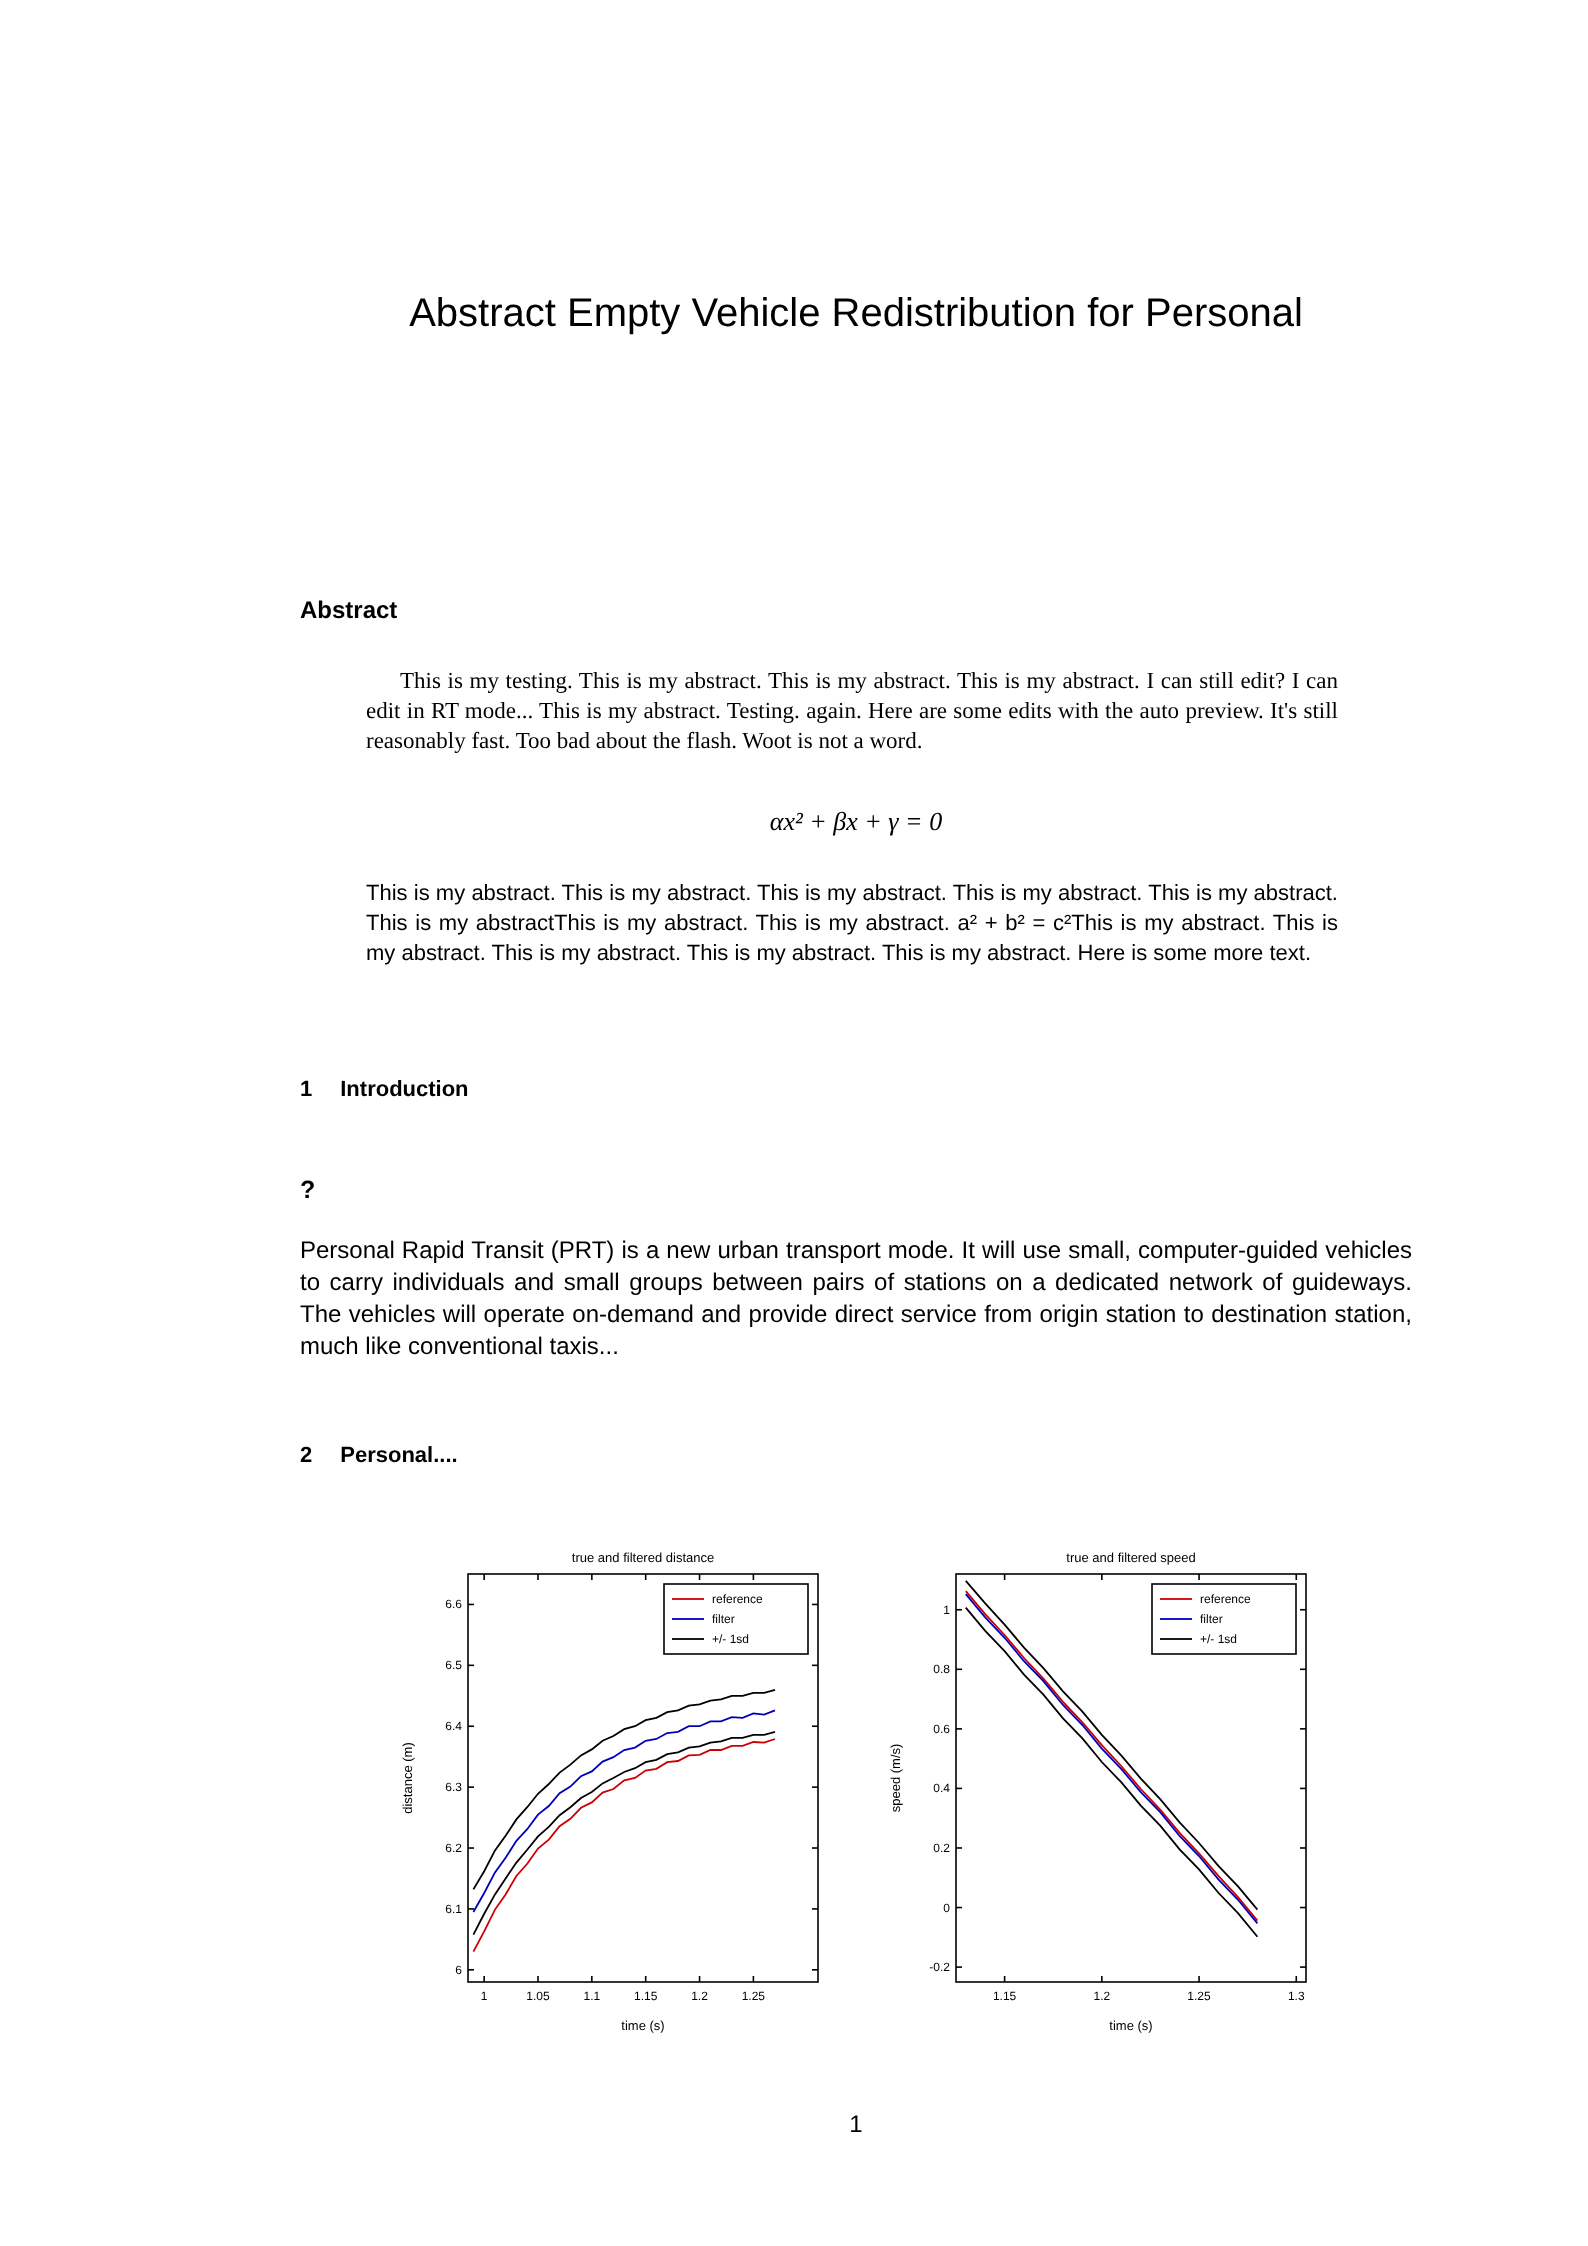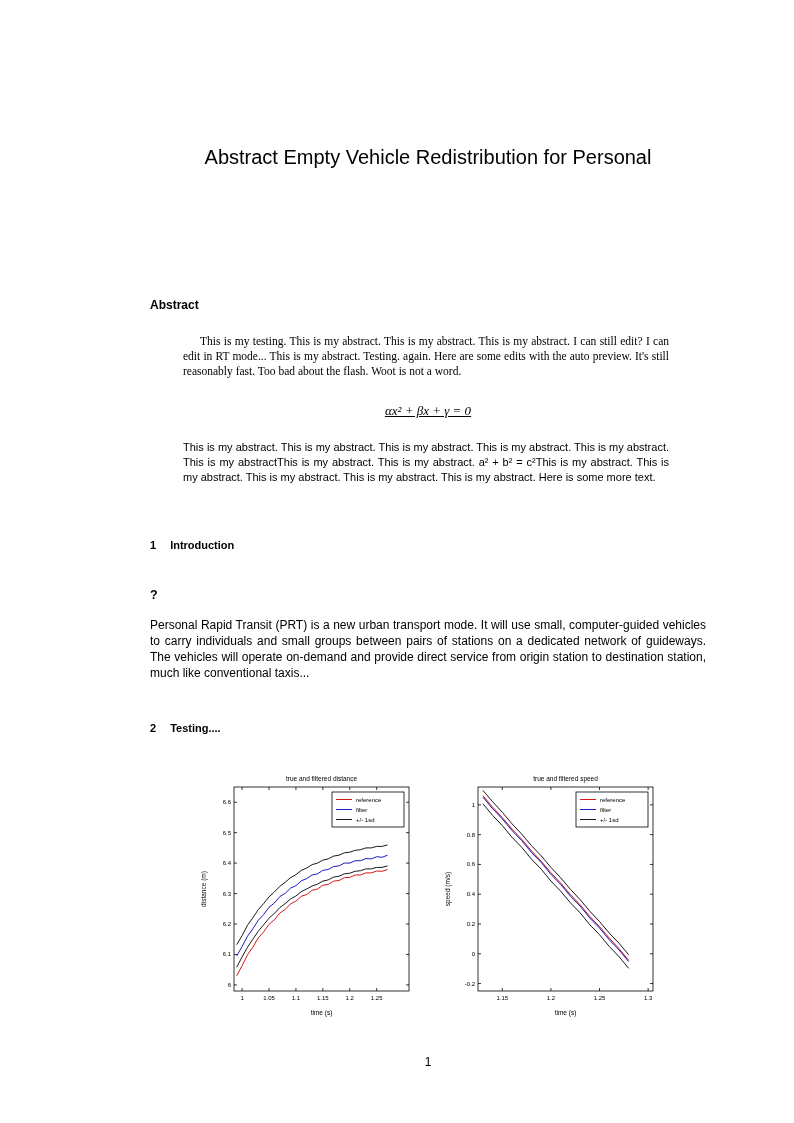--- a/index.html
+++ b/index.html
@@ -17,21 +17,21 @@
     position: absolute; top: 298px; left: 150px; width: 556px;
     text-align: left; font-size: 12px; font-weight: bold;
   }
   .abstract-p1 {
     position: absolute; top: 334px; left: 183px; width: 486px;
     font-size: 11.5px; line-height: 15.2px; text-align: justify; text-indent: 17px; font-family: Liberation Serif, serif;
   }
   .equation {
     position: absolute; top: 403px; left: 150px; width: 556px;
     text-align: center; font-family: "Liberation Serif", serif;
-    font-style: italic; font-size: 13px; text-decoration: underline;
+    font-style: italic; font-size: 13px;
   }
   .abstract-p2 {
     position: absolute; top: 440px; left: 183px; width: 486px;
     font-size: 11px; line-height: 15.2px; text-align: justify;
   }
   .section-heading { font-size: 11px; font-weight: bold; position: absolute; left: 150px; }
   .sec1 { top: 539px; }
   .sec2 { top: 722px; }
   .sec-num { display: inline-block; margin-right: 14px; }
   .qmark { position: absolute; top: 588px; left: 150px; font-size: 12.5px; font-weight: bold; }
@@ -66,21 +66,21 @@
   <div class="equation">αx² + βx + γ = 0</div>
 
   <p class="abstract-p2">This is my abstract. This is my abstract. This is my abstract. This is my abstract. This is my abstract. This is my abstractThis is my abstract. This is my abstract. a² + b² = c²This is my abstract. This is my abstract. This is my abstract. This is my abstract. This is my abstract. Here is some more text.</p>
 
   <h2 class="section-heading sec1"><span class="sec-num">1</span><span>Introduction</span></h2>
 
   <p class="qmark">?</p>
 
   <p class="intro-p">Personal Rapid Transit (PRT) is a new urban transport mode. It will use small, computer-guided vehicles to carry individuals and small groups between pairs of stations on a dedicated network of guideways. The vehicles will operate on-demand and provide direct service from origin station to destination station, much like conventional taxis...</p>
 
-  <h2 class="section-heading sec2"><span class="sec-num">2</span><span>Testing....</span></h2>
+  <h2 class="section-heading sec2"><span class="sec-num">2</span><span>Personal....</span></h2>
 
   <div class="figures">
     <svg width="218" height="248">
         <rect x="37" y="15" width="175" height="204" fill="#ffffff" stroke="#000" stroke-width="0.8"></rect>
         <text x="124.5" y="9" text-anchor="middle" font-size="6.5">true and filtered distance</text>
         <line x1="45.07692307692308" y1="219" x2="45.07692307692308" y2="216" stroke="#000" stroke-width="0.8"></line>
         <line x1="45.07692307692308" y1="15" x2="45.07692307692308" y2="18" stroke="#000" stroke-width="0.8"></line>
         <text x="45.07692307692308" y="228" text-anchor="middle" font-size="6">1</text>
         <line x1="72.00000000000003" y1="219" x2="72.00000000000003" y2="216" stroke="#000" stroke-width="0.8"></line>
         <line x1="72.00000000000003" y1="15" x2="72.00000000000003" y2="18" stroke="#000" stroke-width="0.8"></line>

